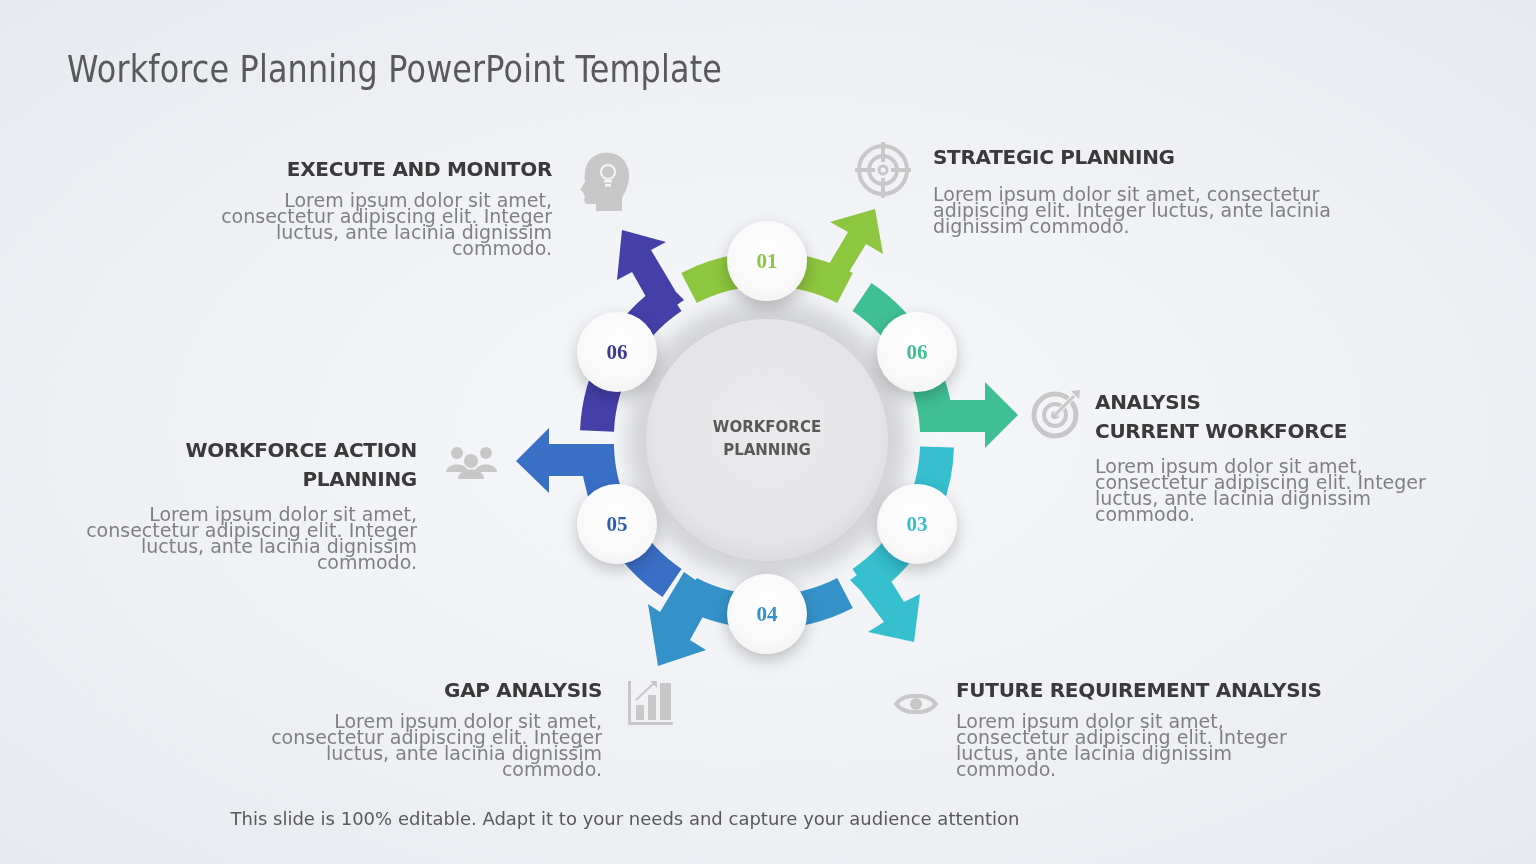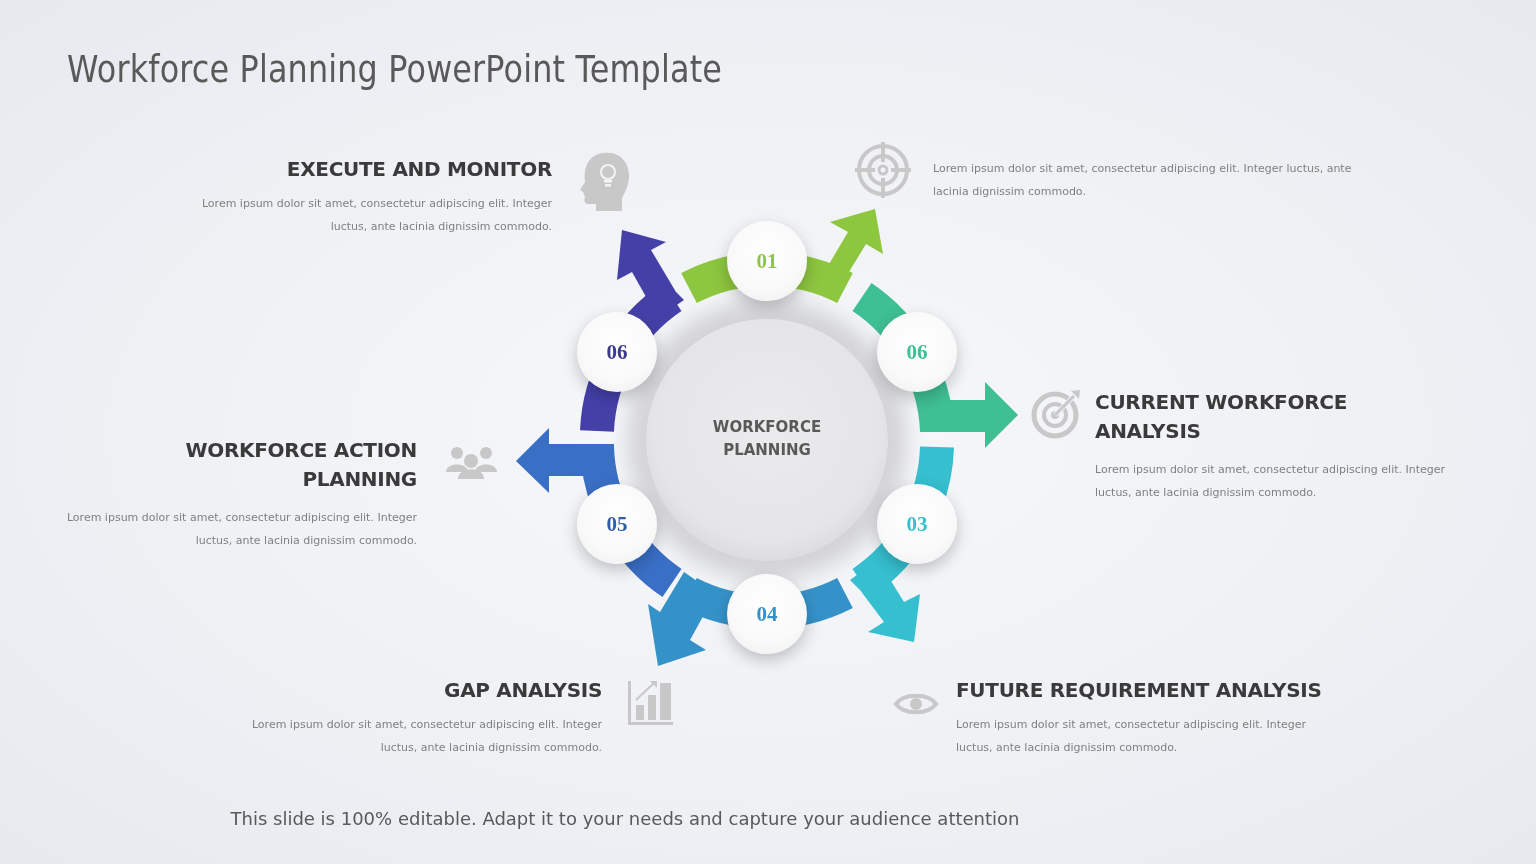--- a/index.html
+++ b/index.html
@@ -12,21 +12,21 @@
     position: absolute; left: 67px; top: 48px;
     font-size: 37px; color: #595959; font-weight: normal; letter-spacing: 0.2px;
     font-family: "DejaVu Sans", sans-serif; transform: scaleX(0.86); transform-origin: left top;
   }
   .block { position: absolute; }
   .block .heading {
     font-size: 20px; font-weight: bold; color: #3a3a3a; line-height: 29px;
     font-family: "DejaVu Sans", sans-serif; letter-spacing: -0.3px;
   }
   .block .desc {
-    font-size: 11px; color: #808080; line-height: 23px; margin-top: 10px;
+    font-size: 19px; color: #808080; line-height: 16px; margin-top: 10px;
     font-family: "DejaVu Sans", sans-serif;
   }
   .right-align { text-align: right; }
   .footer {
     position: absolute; left: 0; width: 1250px; top: 808px; text-align: center;
     font-size: 18px; color: #595959; font-family: "DejaVu Sans", sans-serif;
   }
   .diagram { position: absolute; left: 0; top: 0; width: 1536px; height: 864px; }
   .center-label {
     position: absolute; left: 667px; top: 416px; width: 200px; text-align: center;
@@ -151,26 +151,27 @@
   <div>WORKFORCE</div>
   <div>PLANNING</div>
 </div>
 
 <div class="block right-align" style="left:150px; top:155px; width:402px;">
   <div class="heading">EXECUTE AND MONITOR</div>
   <div class="desc" style="margin-top:8px; padding-left:20px;">Lorem ipsum dolor sit amet, consectetur adipiscing elit. Integer luctus, ante lacinia dignissim commodo.</div>
 </div>
 
 <div class="block" style="left:933px; top:143px; width:420px;">
+  <div class="heading">STRATEGIC PLANNING</div>
   <div class="desc" style="margin-top:14px;">Lorem ipsum dolor sit amet, consectetur adipiscing elit. Integer luctus, ante lacinia dignissim commodo.</div>
 </div>
 
 <div class="block" style="left:1095px; top:388px; width:370px;">
+  <div class="heading">ANALYSIS</div>
   <div class="heading">CURRENT WORKFORCE</div>
-  <div class="heading">ANALYSIS</div>
   <div class="desc" style="margin-top:12px;">Lorem ipsum dolor sit amet, consectetur adipiscing elit. Integer luctus, ante lacinia dignissim commodo.</div>
 </div>
 
 <div class="block right-align" style="left:48px; top:436px; width:369px;">
   <div class="heading">WORKFORCE ACTION</div>
   <div class="heading">PLANNING</div>
   <div class="desc" style="margin-top:12px;">Lorem ipsum dolor sit amet, consectetur adipiscing elit. Integer luctus, ante lacinia dignissim commodo.</div>
 </div>
 
 <div class="block right-align" style="left:230px; top:676px; width:372px;">

